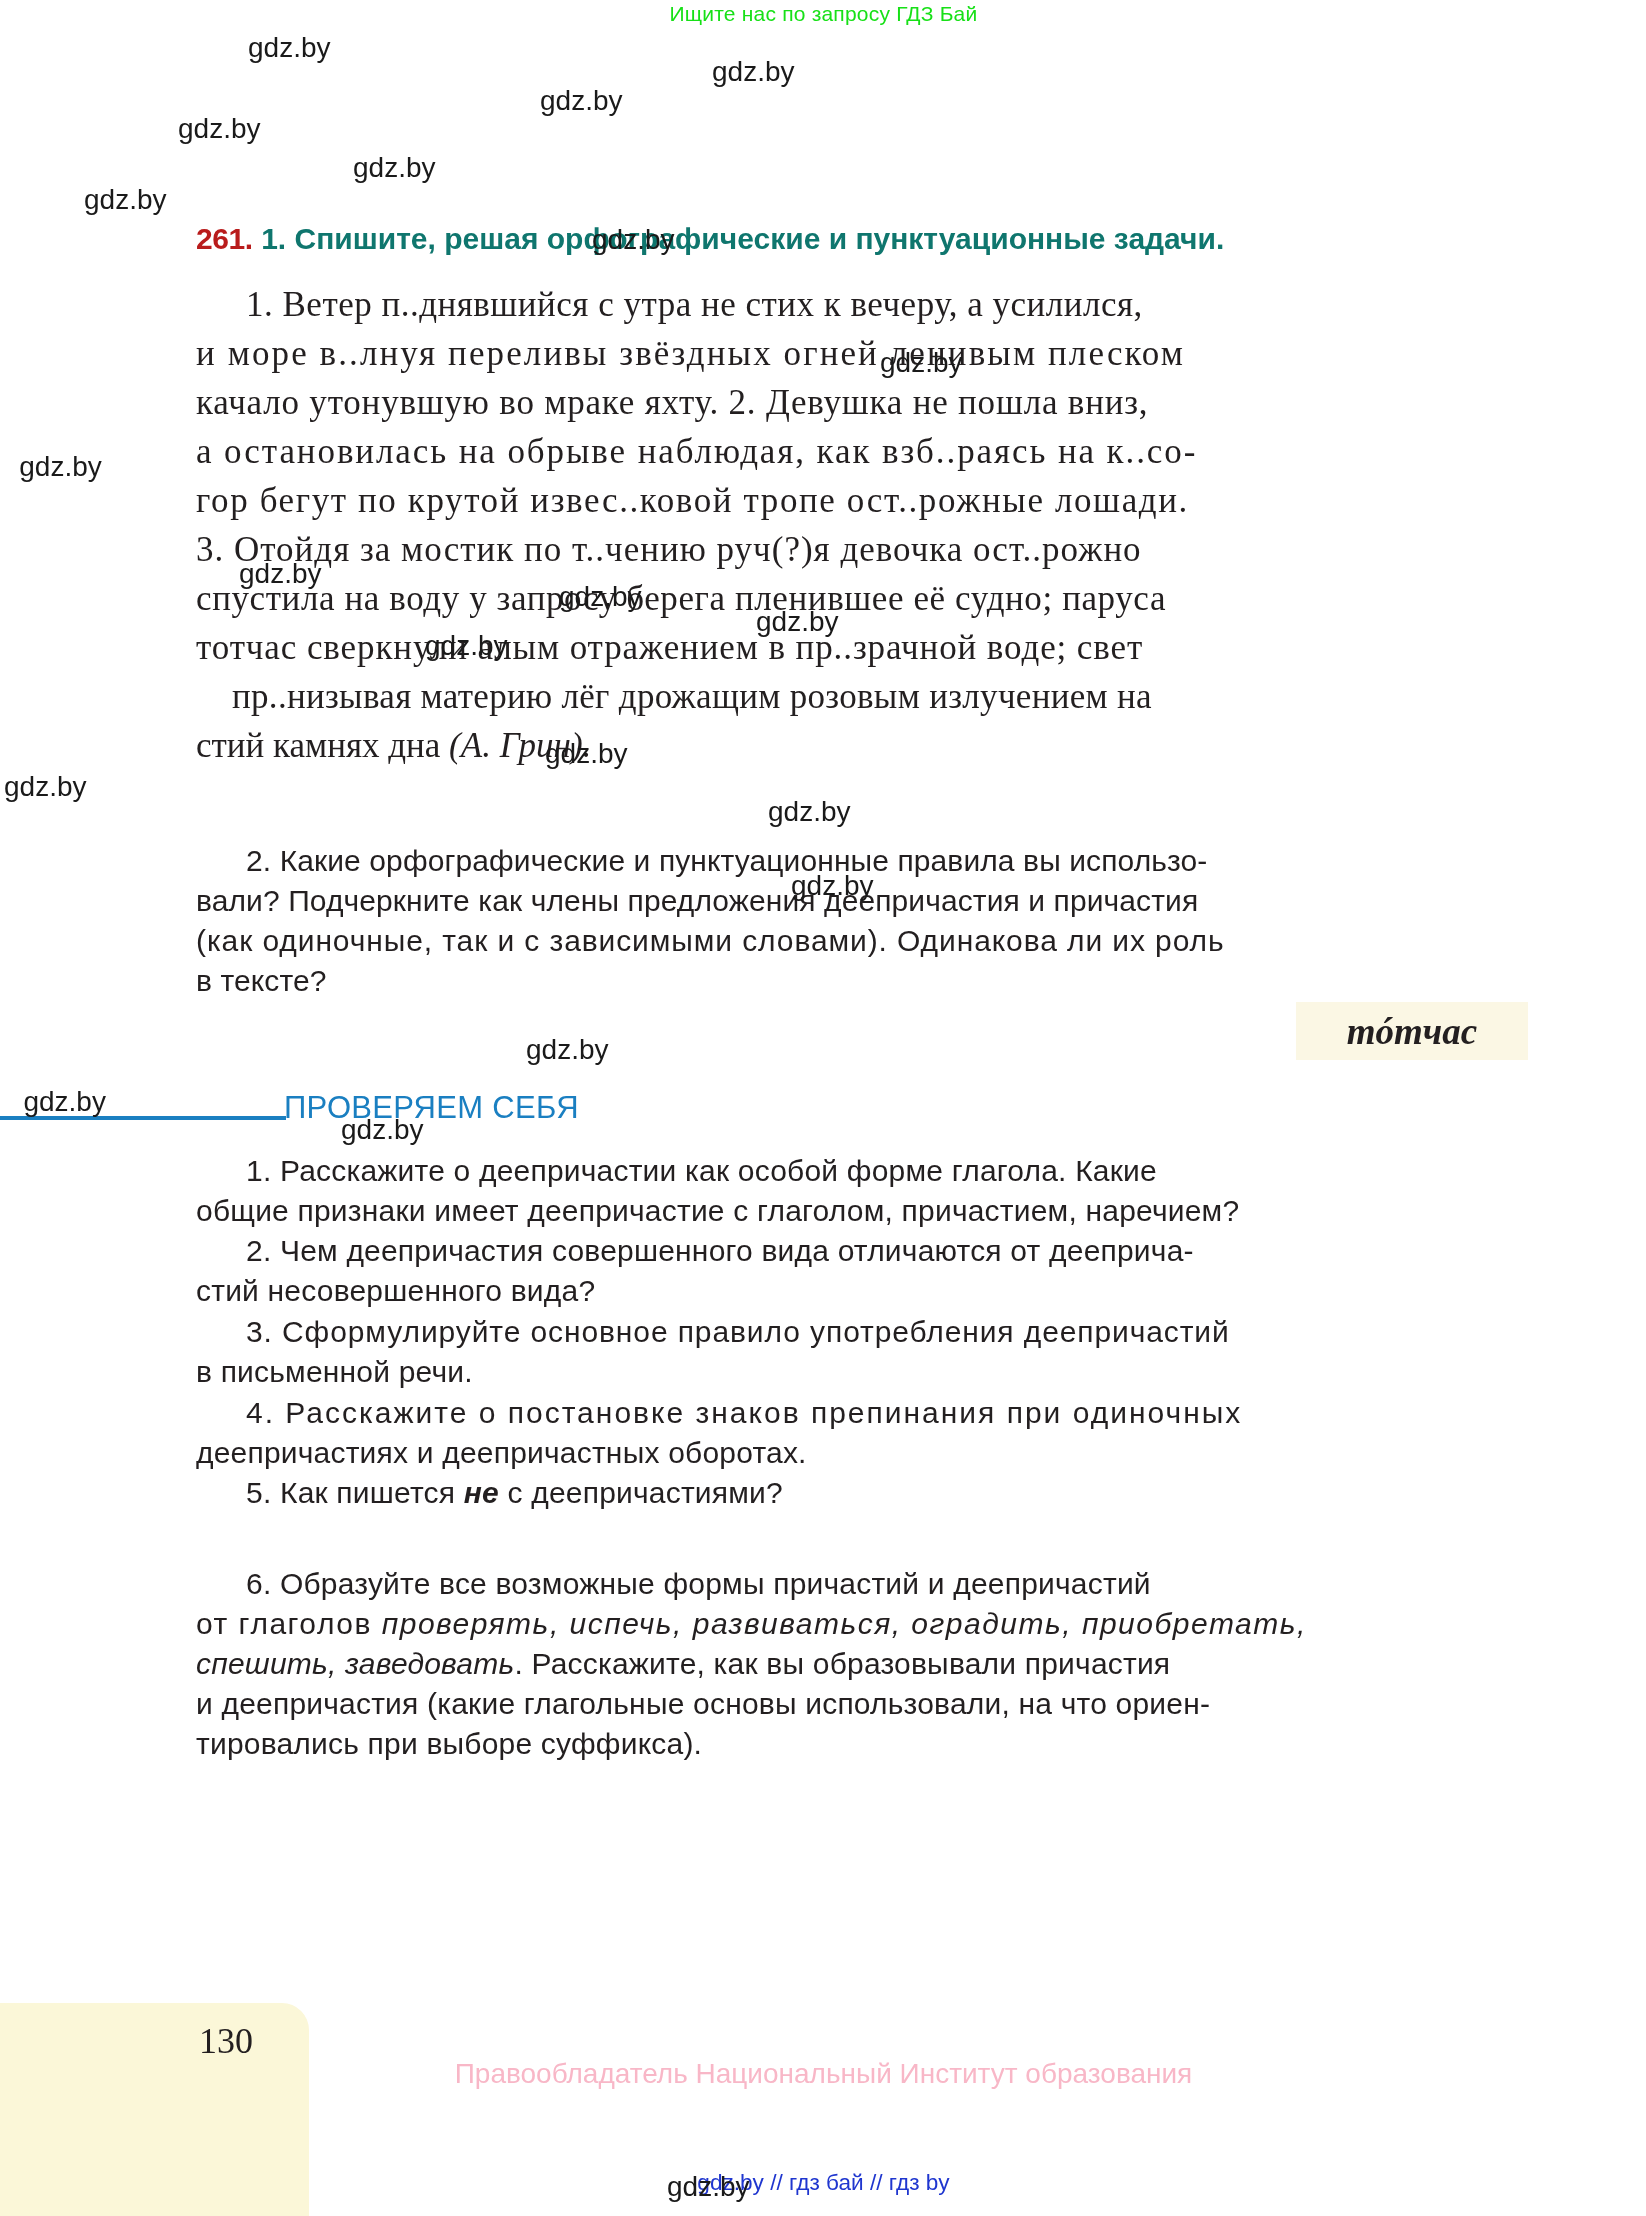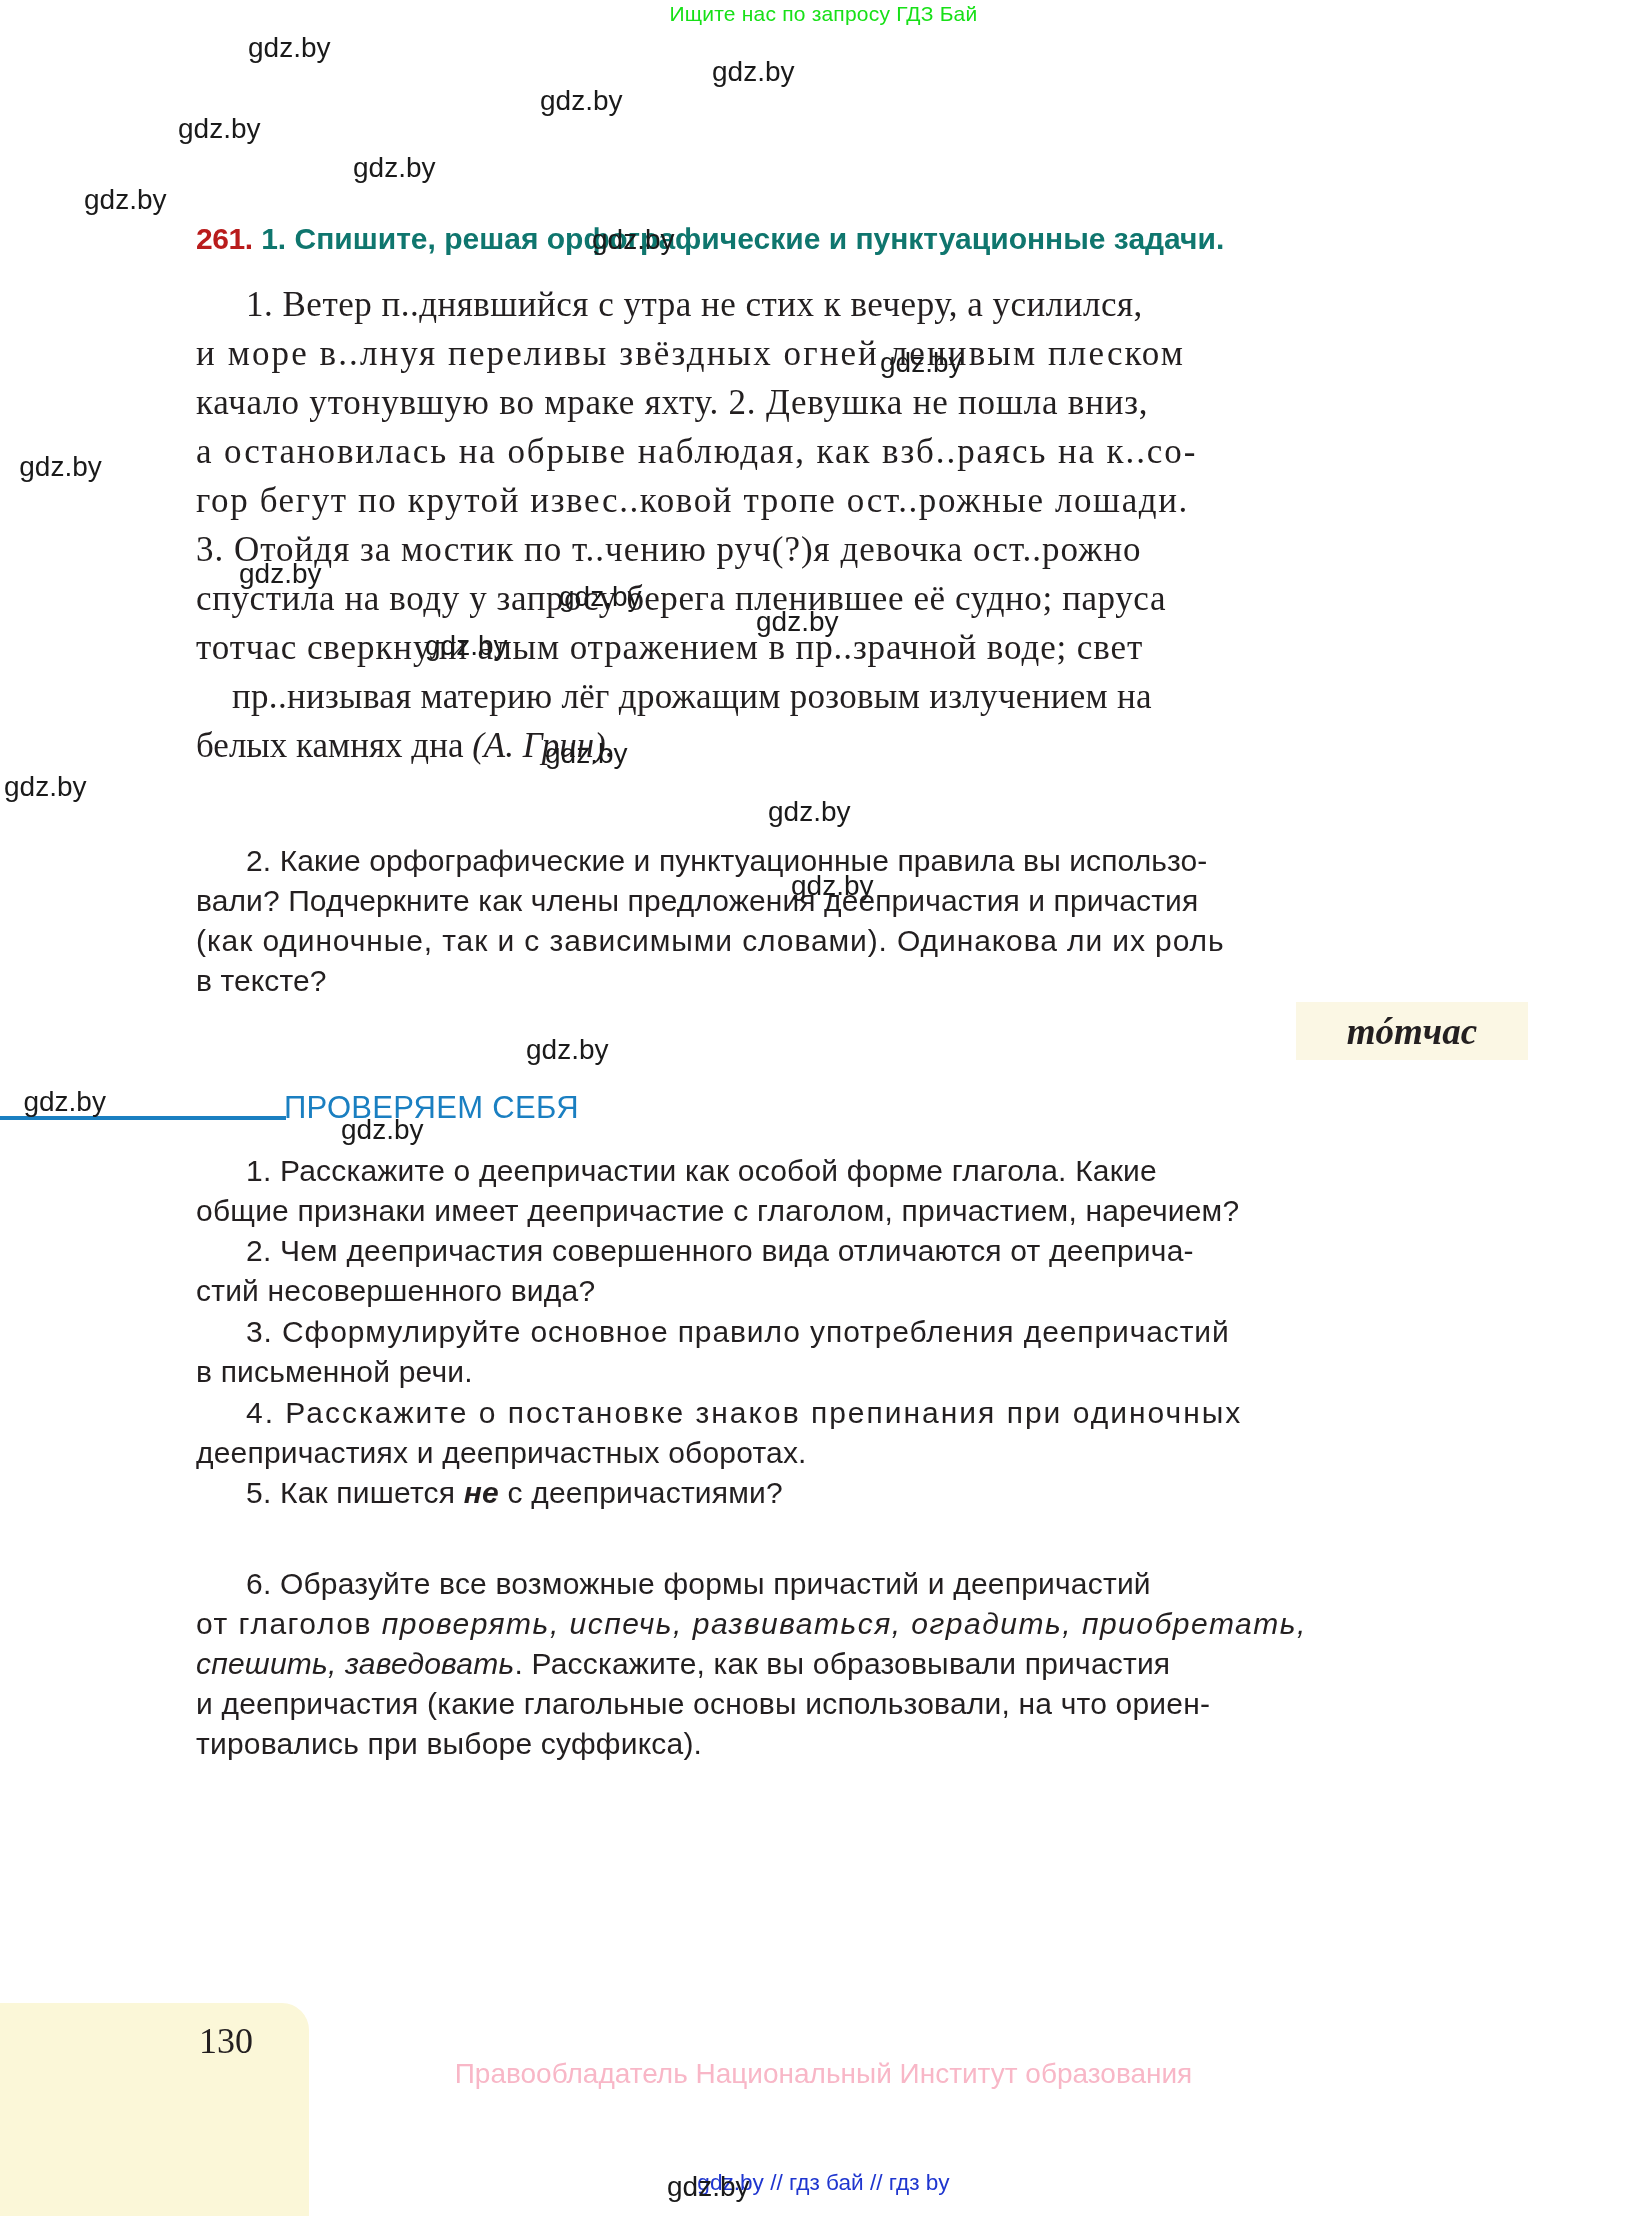--- a/index.html
+++ b/index.html
@@ -222,21 +222,21 @@
   <div class="serif-block">
     <span class="ln j1" style="padding-left:50px">1. Ветер п..днявшийся с утра не стих к вечеру, а усилился,</span>
     <span class="ln j2">и море в..лнуя переливы звёздных огней ленивым плеском</span>
     <span class="ln j3">качало утонувшую во мраке яхту. 2. Девушка не пошла вниз,</span>
     <span class="ln j4">а остановилась на обрыве наблюдая, как взб..раясь на к..со-</span>
     <span class="ln j5">гор бегут по крутой извес..ковой тропе ост..рожные лошади.</span>
     <span class="ln j6">3. Отойдя за мостик по т..чению руч(?)я девочка ост..рожно</span>
     <span class="ln j7">спустила на воду у запросу берега пленившее её судно; паруса</span>
     <span class="ln j8">тотчас сверкнули алым отражением в пр..зрачной воде; свет</span>
     <span class="ln j9">пр..низывая материю лёг дрожащим розовым излучением на</span>
-    <span class="ln j0"><span>белых камнях дна</span> <i>(А. Грин).</i></span>
+    <span class="ln j0"><span>стий камнях дна</span> <i>(А. Грин).</i></span>
   </div>
 
   <div class="sans-block" style="top:841px">
     <span class="ln s1" style="padding-left:50px">2. Какие орфографические и пунктуационные правила вы использо-</span>
     <span class="ln s1">вали? Подчеркните как члены предложения деепричастия и причастия</span>
     <span class="ln s2">(как одиночные, так и с зависимыми словами). Одинакова ли их роль</span>
     <span class="ln s1">в тексте?</span>
   </div>
 
   <div class="word-box">

